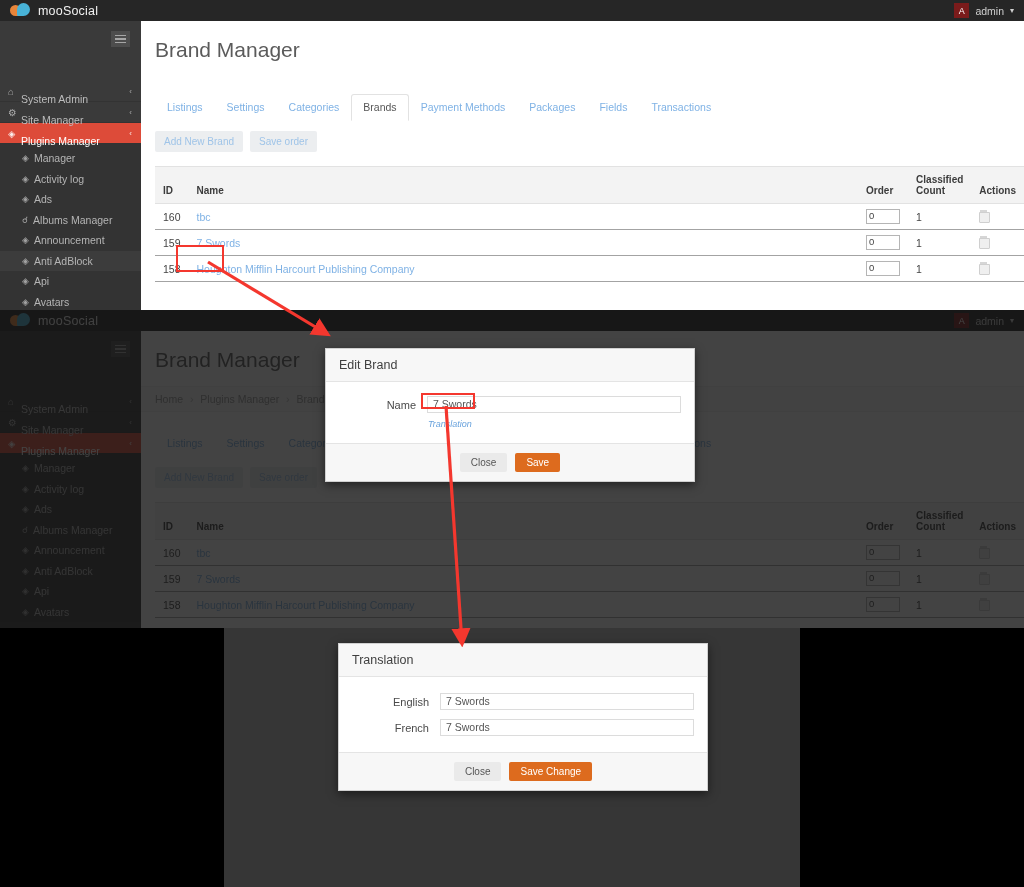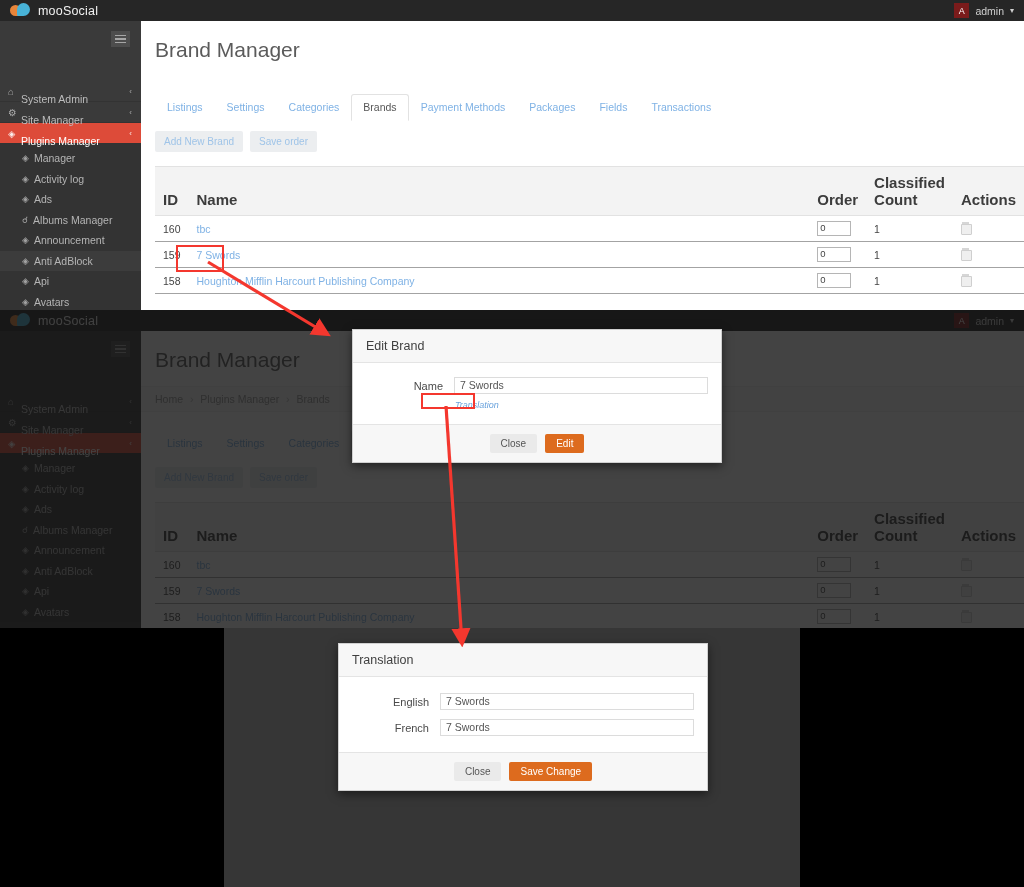--- a/index.html
+++ b/index.html
@@ -88,21 +88,21 @@
   .tab.active { color: #565656; background: #fff; border-color: #e2e2e2; border-bottom-color: #fff; }
 
   .btnrow { padding: 10px 0 0 14px; display: flex; gap: 7px; }
   .btn-gray {
     background: #eceef0; color: #9fc4e8; font-size: 10px;
     padding: 4px 9px; border: none; border-radius: 2px; line-height: 1.3;
   }
 
   table.brands { width: calc(100% - 14px); margin-left: 14px; margin-top: 14px; border-collapse: collapse; }
   table.brands thead th {
-    background: #f3f3f3; color: #3c3c3c; font-size: 15px; font-weight: bold;
+    background: #f3f3f3; color: #3c3c3c; font-size: 10px; font-weight: bold;
     text-align: left; padding: 7px 8px; vertical-align: bottom; border-bottom: 1px solid #e2e2e2;
     border-top: 1px solid #e2e2e2;
   }
   table.brands tbody td {
     font-size: 10.5px; color: #444; padding: 5px 8px; border-bottom: 1px solid #a3a3a3;
     vertical-align: middle;
   }
   table.brands tbody td.namecell a { color: #7fb2e5; text-decoration: none; }
   .col-id { width: 30px; }
   .col-order { width: 42px; }
@@ -459,34 +459,34 @@
               <td><span class="trash"></span></td>
             </tr>
           </tbody>
         </table>
       </div>
     </div>
 
     <div class="dim" style="left:0; top:0; width:1024px; height:318px; background:rgba(20,20,20,0.80);"></div>
   </div>
 
-  <div class="modal" style="left:325px; top:329px; width:370px;margin-left:27px;">
+  <div class="modal" style="left:325px; top:348px; width:370px;">
     <div class="modal-head">Edit Brand</div>
     <div class="modal-body">
       <div class="form-row">
         <div class="form-label">Name</div>
         <div class="form-ctl">
           <span class="txt-input">7 Swords</span>
           <a href="#" class="translation-link">Translation</a>
         </div>
       </div>
     </div>
     <div class="modal-foot">
       <button class="btn-close">Close</button>
-      <button class="btn-save">Edit</button>
+      <button class="btn-save">Save</button>
     </div>
   </div>
 
   <div class="panel" style="left:224px; top:628px; width:576px; height:259px; background:#000;">
     <div style="position:absolute; left:-224px; top:-628px; width:1024px; height:887px;">
 
       <div class="content">
         
         
       </div>

